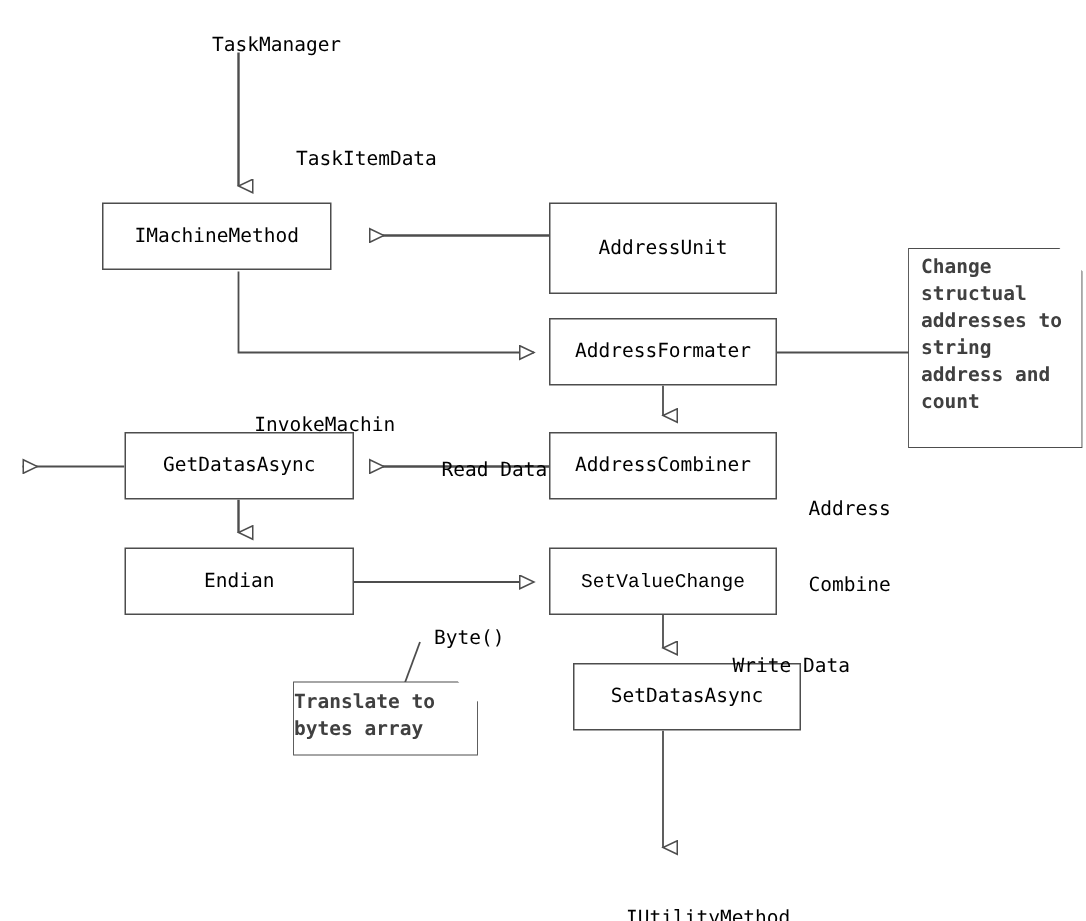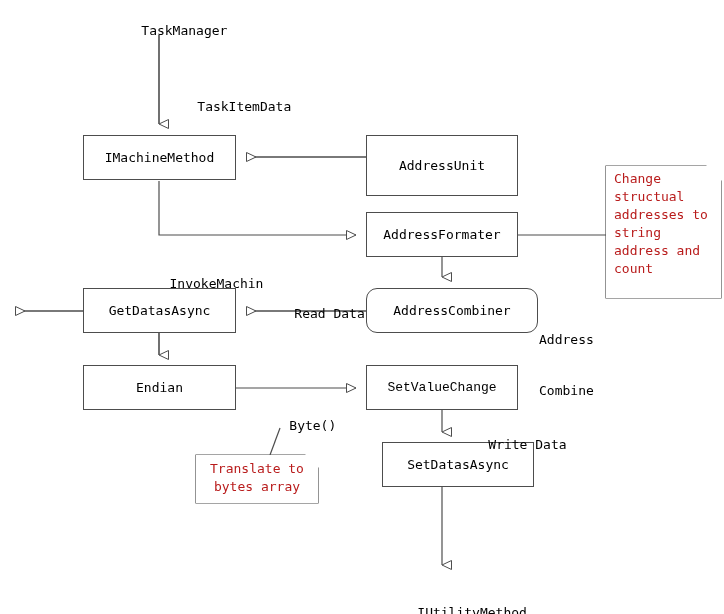--- a/index.html
+++ b/index.html
@@ -33,37 +33,38 @@
     font-size: 13px;
     color: #000000;
     letter-spacing: 0px;
     white-space: nowrap;
   }
   .note-box {
     position: absolute;
     box-sizing: border-box;
     background: #ffffff;
     font-size: 13px;
-    color: #b91c1c;
+    color: #404040;
     line-height: 18px;
+    font-weight: bold;
   }
   .note-text {
     position: absolute;
     left: 8px;
     top: 4px;
     right: 4px;
     white-space: pre-wrap;
     word-break: normal;
   }
   .note-text-centered {
     position: absolute;
     left: 0;
     right: 0;
     top: 5px;
-    text-align: center;
+    text-align: left;
     white-space: pre-wrap;
   }
   .edge-label {
     position: absolute;
     font-size: 13px;
     color: #000000;
     white-space: pre;
     line-height: 17px;
   }
   .edge-label.center {
@@ -123,33 +124,33 @@
       <path d="M 606 166 L 706 166 L 721 181 L 721 298 L 606 298 Z" fill="#ffffff" stroke="#4d4d4d" stroke-width="1.2"></path>
       <path d="M 706 166 L 706 181 L 721 181" fill="none" stroke="#4d4d4d" stroke-width="1.2"></path>
     </g>
 
     <g>
       <path d="M 196 455 L 305 455 L 318 468 L 318 503 L 196 503 Z" fill="#ffffff" stroke="#4d4d4d" stroke-width="1.2"></path>
       <path d="M 305 455 L 305 468 L 318 468" fill="none" stroke="#4d4d4d" stroke-width="1.2"></path>
     </g>
   </svg>
 
-  <div class="node-box" style="left:83px; top:135px; width:153px; height:45px;">
+  <div class="node-box" style="left:68px; top:135px; width:153px; height:45px;">
     <span>IMachineMethod</span>
   </div>
 
   <div class="node-box" style="left:366px; top:135px; width:152px; height:61px;">
     <span>AddressUnit</span>
   </div>
 
   <div class="node-box" style="left:366px; top:212px; width:152px; height:45px;">
     <span>AddressFormater</span>
   </div>
 
-  <div class="node-box" style="left:366px; top:288px; width:172px; height:45px;border-radius:11px;">
+  <div class="node-box" style="left:366px; top:288px; width:152px; height:45px;">
     <span>AddressCombiner</span>
   </div>
 
   <div class="node-box" style="left:83px; top:365px; width:153px; height:45px;">
     <span>Endian</span>
   </div>
 
   <div class="node-box" style="left:83px; top:288px; width:153px; height:45px;">
     <span>GetDatasAsync</span>
   </div>

